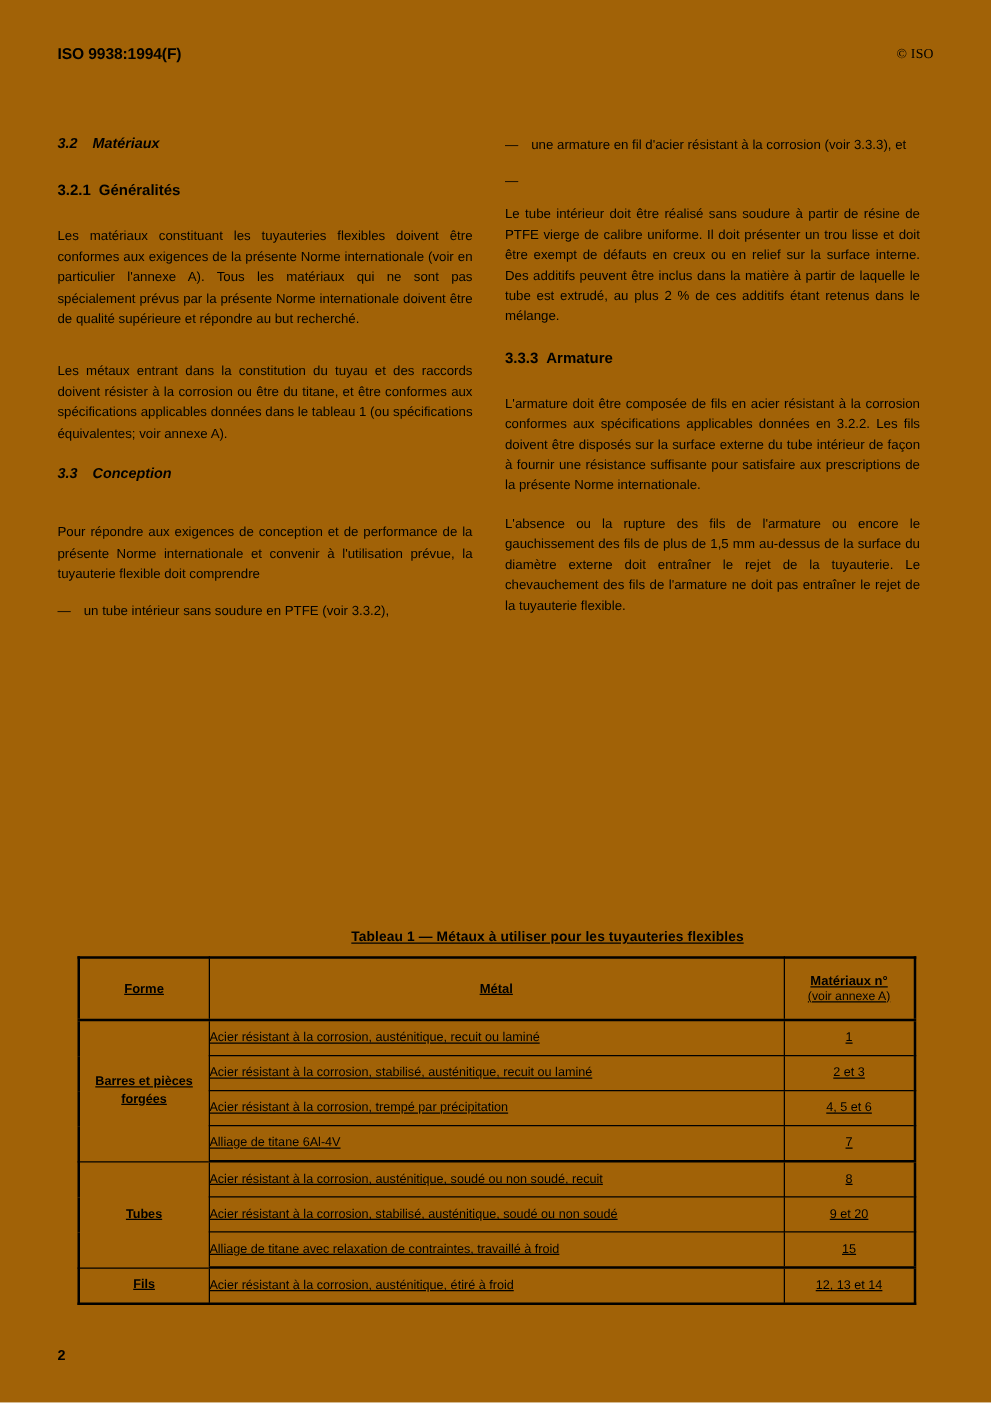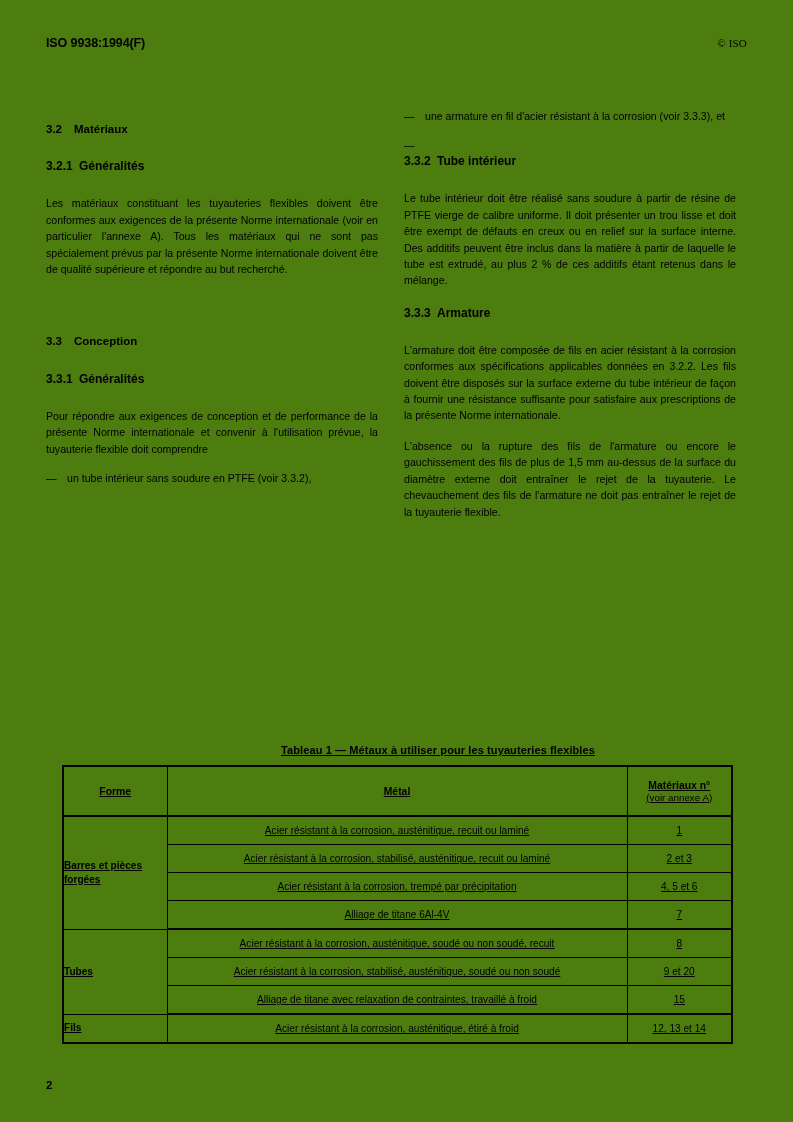--- a/index.html
+++ b/index.html
@@ -8,21 +8,21 @@
     background: #ffffff;
   }
   body {
     font-family: "Liberation Sans", sans-serif;
     color: #000000;
   }
   .page {
     position: relative;
     width: 793px;
     height: 1122px;
-    background: #4d7c0f;
+    background: #a16207;
     overflow: hidden;
   }
 
   
   .running-head {
     position: absolute;
     top: 36px;
     left: 46px;
     right: 46px;
     height: 18px;
@@ -55,22 +55,23 @@
     position: absolute;
     top: 0;
     width: 332px;
   }
   .col-left  { left: 0; }
   .col-right { left: 358px; }
 
   h2.clause {
     font-size: 11.5px;
     font-weight: bold;
-    margin: 14px 0 14px 0;
+    margin: 0 0 14px 0;
     line-height: 1.25;
+    font-style: italic;
   }
   h3.subclause {
     font-size: 12px;
     font-weight: bold;
     margin: 0 0 12px 0;
     line-height: 1.25;
   }
   .spacer-lg { height: 17px; }
   .spacer-md { height: 13px; }
   .spacer-sm { height: 9px; }
@@ -146,27 +147,28 @@
     display: block;
     font-weight: normal;
     font-size: 9.8px;
     margin-top: 1px;
   }
   table.metals td {
     height: 27px;
     font-size: 10.1px;
   }
   td.forme-cell {
+    text-align: center;
     font-weight: bold;
     font-size: 10.3px;
     line-height: 14px;
     border-right: 2px solid #000;
   }
   td.metal-cell {
-    text-align: center;
+    text-align: left;
     padding-left: 8px;
     border-right: 2px solid #000;
   }
   td.num-cell {
     text-align: center;
   }
   tr.group-end td { border-bottom: 2px solid #000; }
 
   
   .folio {
@@ -203,32 +205,30 @@
 
       <div class="spacer-sm"></div>
 
       <p class="body-text">Les matériaux constituant les tuyauteries flexibles doivent être conformes aux exigences de la présente Norme internationale (voir en particulier l'annexe A). Tous les matériaux qui ne sont pas spécialement prévus par la présente Norme internationale doivent être de qualité supérieure et répondre au but recherché.</p>
 
       <div class="spacer-lg"></div>
 
 
       <div class="spacer-sm"></div>
 
+      <p class="body-text">Les métaux entrant dans la constitution du tuyau et des raccords doivent résister à la corrosion ou être du titane, et être conformes aux spécifications applicables données dans le tableau 1 (ou spécifications équivalentes; voir annexe A).</p>
 
       <div class="spacer-lg"></div>
 
       <h2 class="clause">
         <span class="clause-num">3.3</span><span>Conception</span>
       </h2>
 
       <div class="spacer-sm"></div>
 
-      <h3 class="subclause">
-        <span class="clause-num">3.3.1</span><span>Généralités</span>
-      </h3>
 
       <div class="spacer-sm"></div>
 
       <p class="body-text">Pour répondre aux exigences de conception et de performance de la présente Norme internationale et convenir à l'utilisation prévue, la tuyauterie flexible doit comprendre</p>
 
       <div class="spacer-md"></div>
 
       <p class="dash-item">
         <span class="dash">—</span><span>un tube intérieur sans soudure en PTFE (voir 3.3.2),</span>
       </p>
@@ -240,23 +240,20 @@
       <p class="dash-item">
         <span class="dash">—</span><span>une armature en fil d'acier résistant à la corrosion (voir 3.3.3), et</span>
       </p>
 
       <p class="dash-item">
         <span class="dash">—</span>
       </p>
 
       <div class="spacer-lg"></div>
 
-      <h3 class="subclause">
-        <span class="clause-num">3.3.2</span><span>Tube intérieur</span>
-      </h3>
 
       <div class="spacer-sm"></div>
 
       <p class="body-text">Le tube intérieur doit être réalisé sans soudure à partir de résine de PTFE vierge de calibre uniforme. Il doit présenter un trou lisse et doit être exempt de défauts en creux ou en relief sur la surface interne. Des additifs peuvent être inclus dans la matière à partir de laquelle le tube est extrudé, au plus 2 % de ces additifs étant retenus dans le mélange.</p>
 
       <div class="spacer-lg"></div>
 
       <h3 class="subclause">
         <span class="clause-num">3.3.3</span><span>Armature</span>
       </h3>

